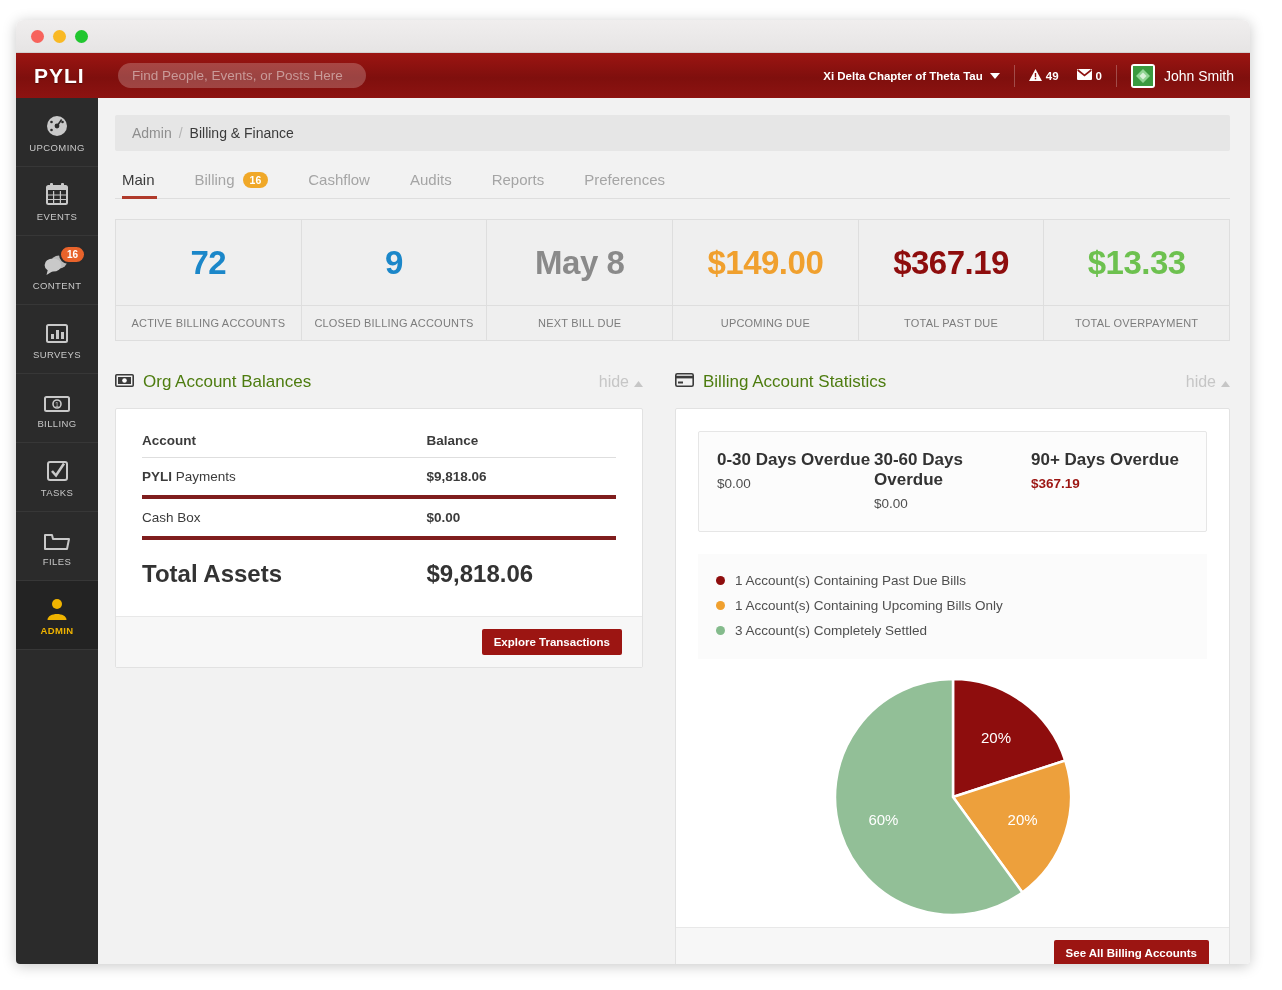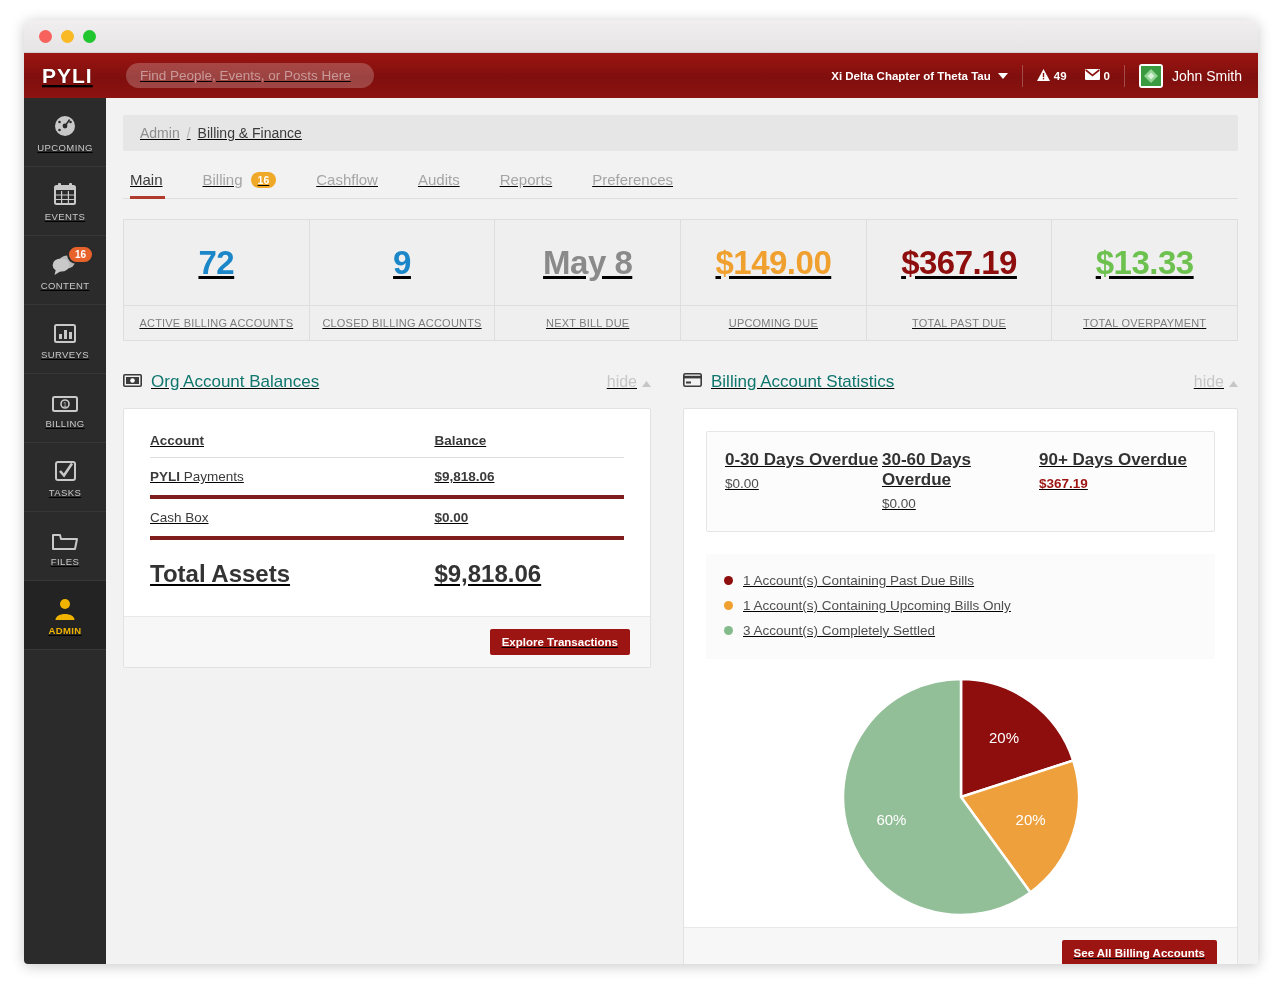--- a/index.html
+++ b/index.html
@@ -6,27 +6,26 @@
   html, body {
     width: 1282px; height: 990px;
     background: #ffffff;
     font-family: "Liberation Sans", sans-serif;
     overflow: hidden;
   }
 
   
   #window {
     position: absolute;
-    left: 24px; top: 20px;
+    left: 16px; top: 20px;
     width: 1234px; height: 944px;
     background: #ffffff;
     border-radius: 7px 7px 4px 4px;
     box-shadow: 0 2px 14px rgba(0,0,0,0.22);
     overflow: hidden;
-    text-decoration: underline;
   }
   #titlebar {
     height: 33px;
     background: linear-gradient(#f0eeee, #e6e4e4);
     border-bottom: 1px solid #d2d0d0;
     display: flex; align-items: center; padding-left: 15px; gap: 9px;
   }
   .light { width: 13px; height: 13px; border-radius: 50%; }
   .light.red    { background: #f7635c; }
   .light.yellow { background: #f9b924; }
@@ -173,21 +172,21 @@
   
   #panels { display: flex; gap: 32px; margin-top: 26px; }
   #panel-left  { width: 528px; }
   #panel-right { flex: 1; }
 
   .panel-head {
     display: flex; align-items: center; height: 30px;
     margin-bottom: 11px;
   }
   .panel-title {
-    font-size: 17px; color: #0f766e; display: flex;
+    font-size: 17px; color: #4d7c0f; display: flex;
     align-items: center; gap: 9px;
   }
   .panel-hide {
     margin-left: auto; font-size: 16px; color: #c6c6c6;
     display: flex; align-items: center; gap: 5px; cursor: pointer;
   }
 
   .card {
     background: #ffffff; border: 1px solid #e2e2e2; border-radius: 2px;
   }

